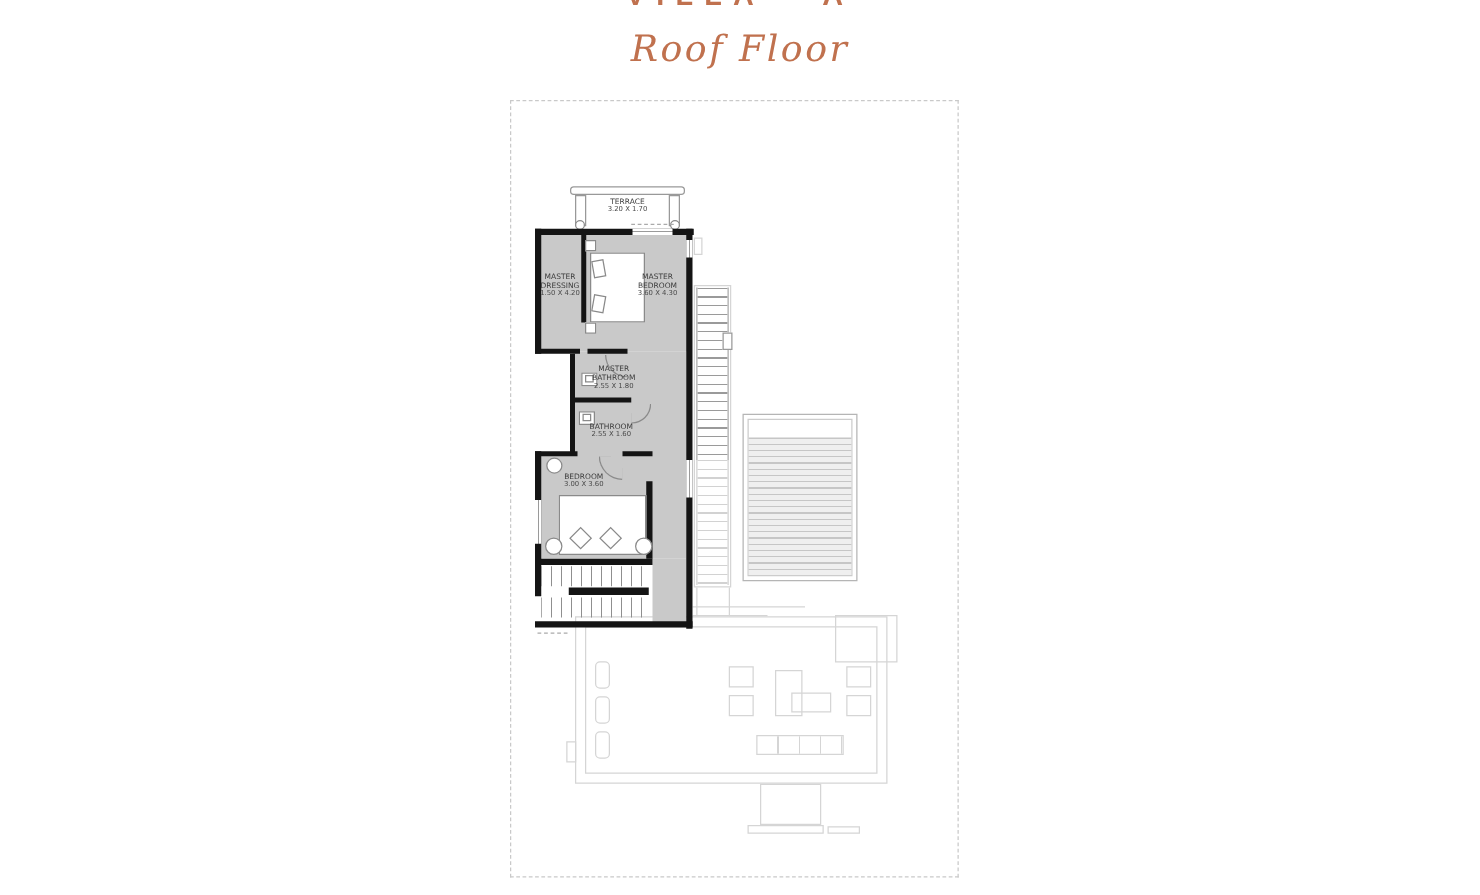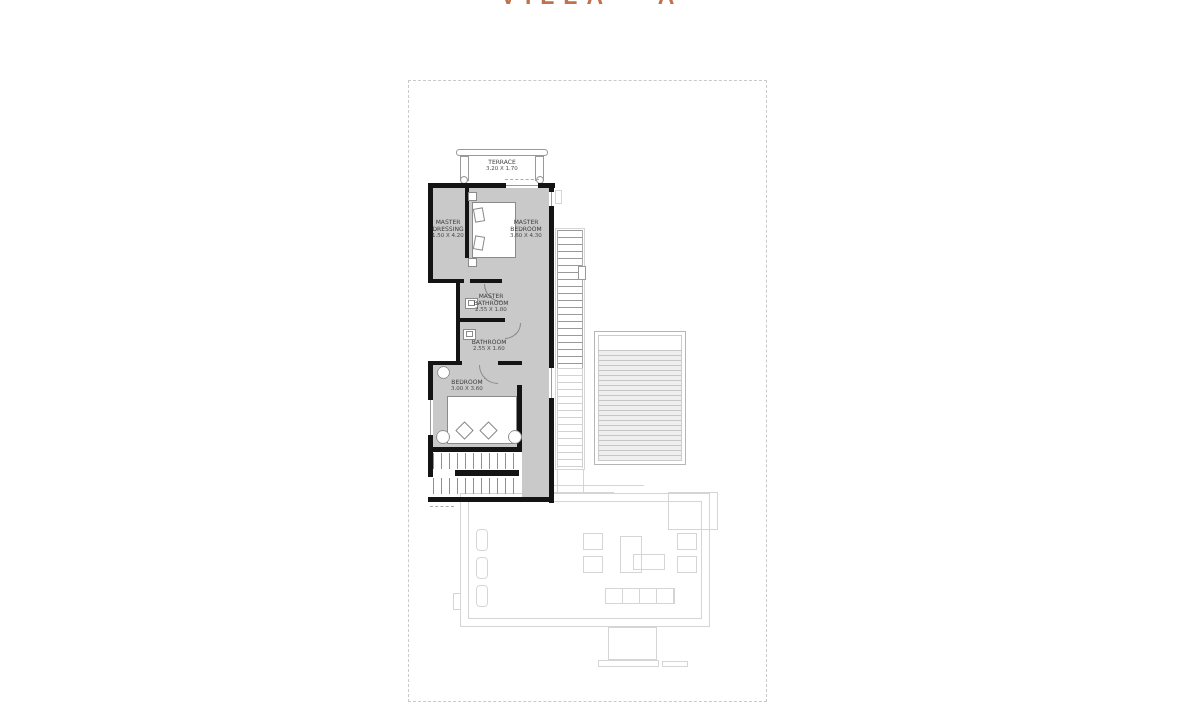--- a/index.html
+++ b/index.html
@@ -61,20 +61,21 @@
     background:repeating-linear-gradient(to right,transparent 0 16px,var(--ghost-line) 16px 17px);
   }
   .dash-h{border-top:1px dashed #aaa;}
 </style>
 </head>
 <body>
 
 <div class="canvas">
 
   <div class="abs top-title">VILLA - A</div>
+  <div class="abs subtitle">Roof Floor</div>
 
   <div class="abs frame" style="left:408px;top:80px;width:359px;height:622px;"></div>
 
   <div>
     <div class="abs ghost" style="left:460px;top:493px;width:250px;height:134px;"></div>
     <div class="abs ghost" style="left:468px;top:501px;width:234px;height:118px;"></div>
     <div class="abs ghost" style="left:668px;top:492px;width:50px;height:38px;"></div>
     <div class="abs gline" style="left:554px;top:485px;width:90px;height:1px;"></div>
     <div class="abs gline" style="left:554px;top:492px;width:60px;height:1px;"></div>
     <div class="abs gline" style="left:557px;top:470px;width:1px;height:23px;"></div>

